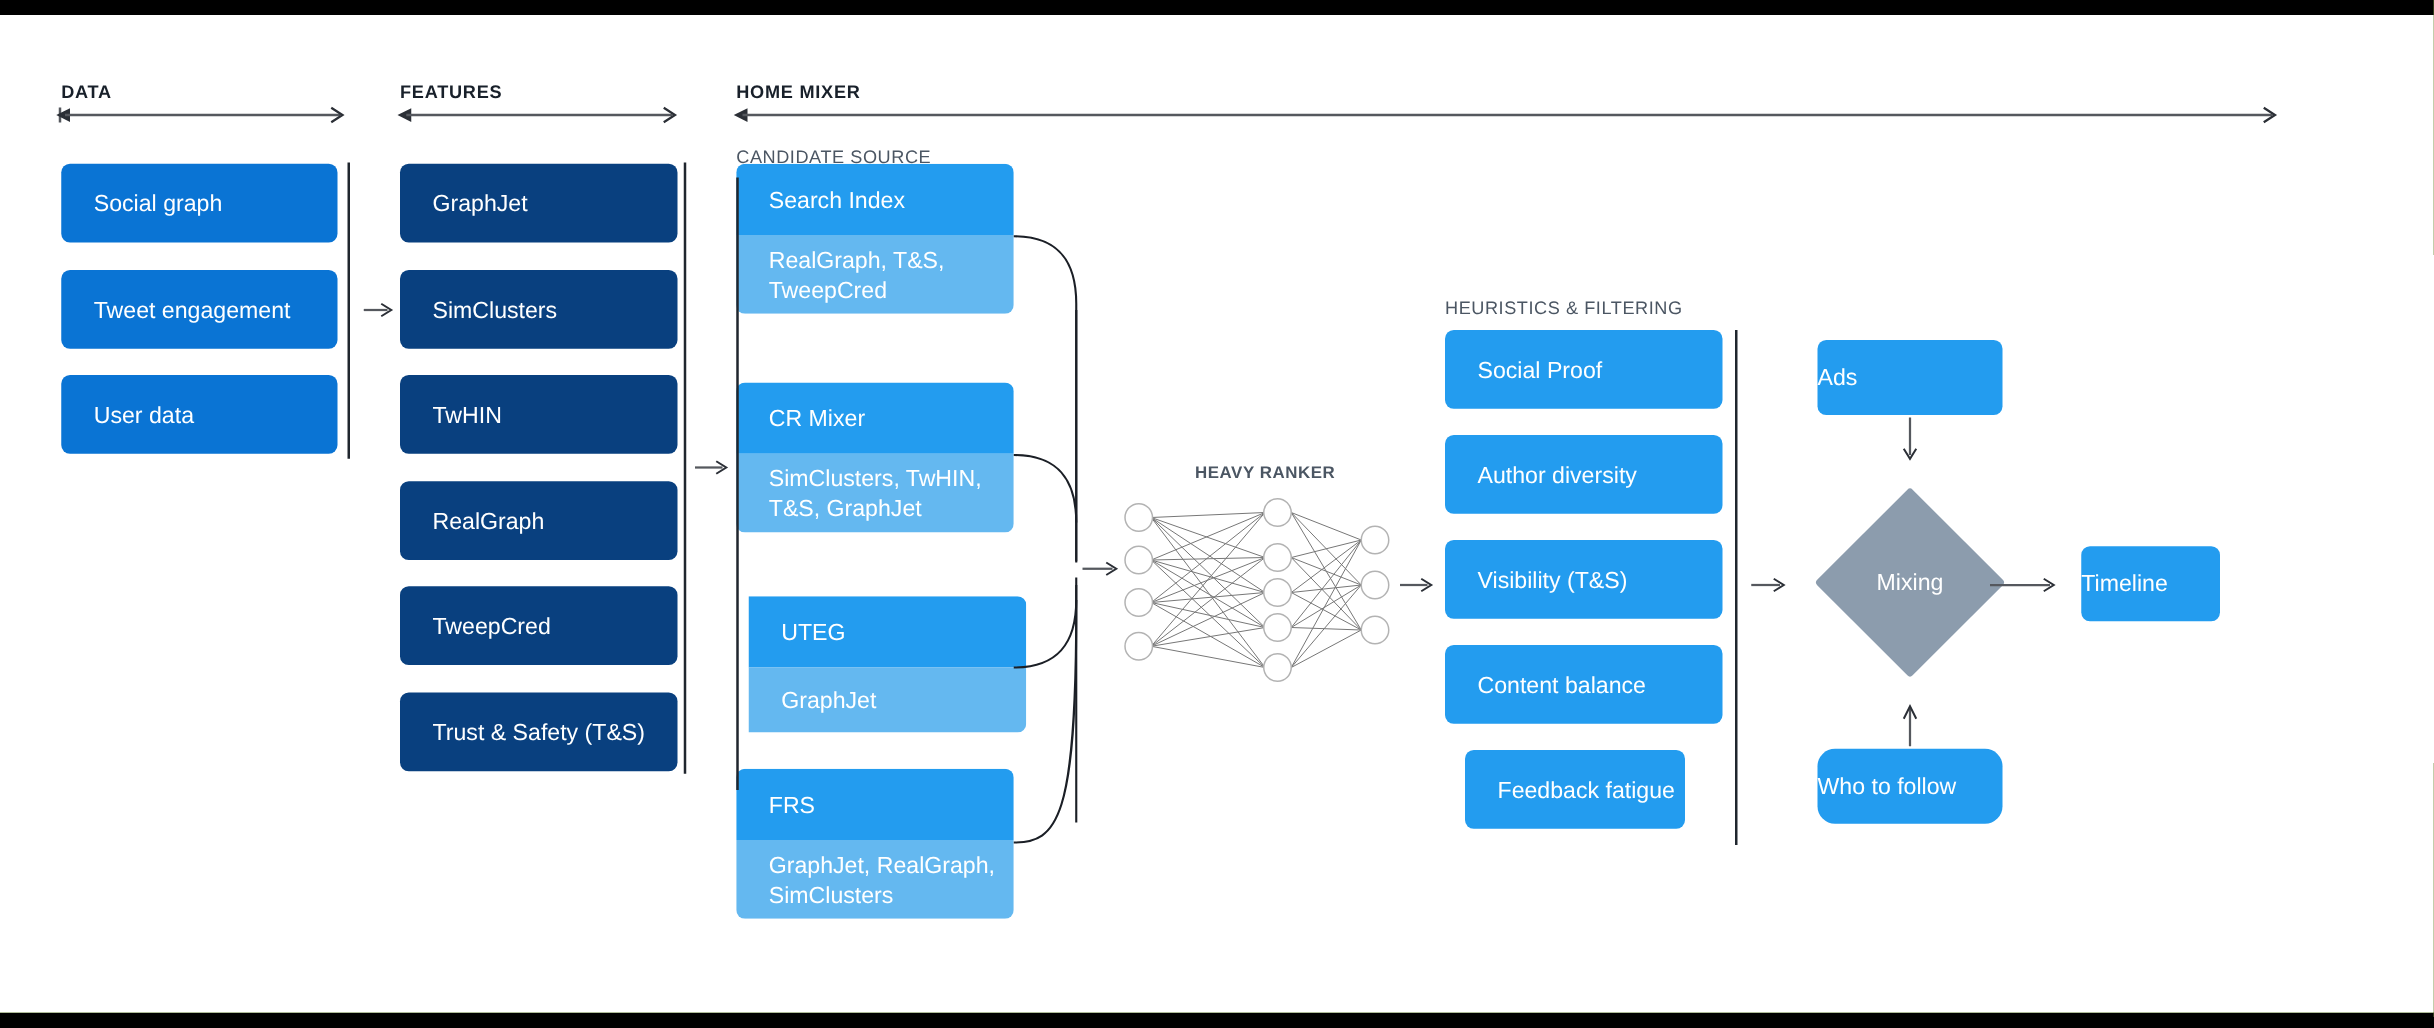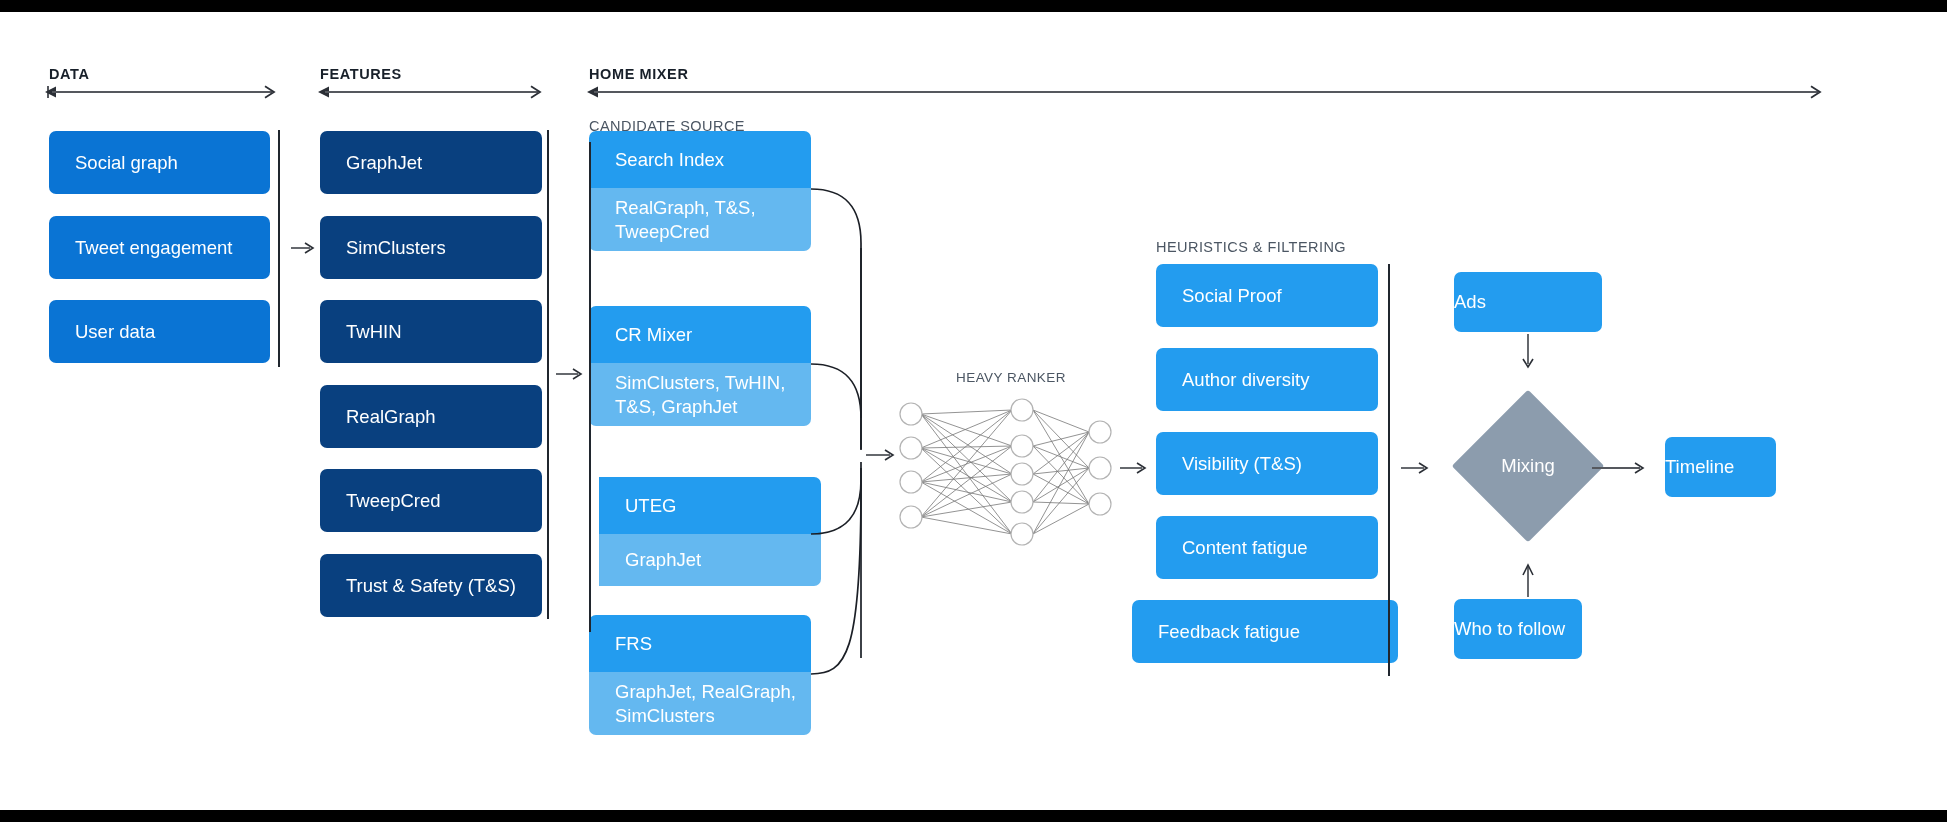--- a/index.html
+++ b/index.html
@@ -159,21 +159,21 @@
   <div class="bar-top"></div>
   <div class="bar-bottom"></div>
 
   <div class="stage">
 
     <div class="sec-head" style="left:49px; top:54px;">DATA</div>
     <div class="sec-head" style="left:320px; top:54px;">FEATURES</div>
     <div class="sec-head" style="left:589px; top:54px;">HOME MIXER</div>
 
     <div class="sub-head" style="left:589px; top:106px;">CANDIDATE SOURCE</div>
-    <div class="sub-head" style="left:956px; top:358px; font-size:13.5px;">HEAVY RANKER</div>
+    <div class="sub-head" style="left:956px; top:358px; font-size:13.5px;font-weight:bold;">HEAVY RANKER</div>
     <div class="sub-head" style="left:1156px; top:227px;">HEURISTICS &amp; FILTERING</div>
 
     <div class="box bright" style="left:49px; top:119px;  width:221px; height:63px;">
       <span>Social graph</span>
     </div>
     <div class="box bright" style="left:49px; top:204px; width:221px; height:63px;">
       <span>Tweet engagement</span>
     </div>
     <div class="box bright" style="left:49px; top:288px; width:221px; height:63px;">
       <span>User data</span>
@@ -224,34 +224,34 @@
     <div class="box sky" style="left:1156px; top:252px; width:222px; height:63px;">
       <span>Social Proof</span>
     </div>
     <div class="box sky" style="left:1156px; top:420px; width:222px; height:63px;">
       <span>Visibility (T&amp;S)</span>
     </div>
     <div class="box sky" style="left:1156px; top:336px; width:222px; height:63px;">
       <span>Author diversity</span>
     </div>
     <div class="box sky" style="left:1156px; top:504px; width:222px; height:63px;">
-      <span>Content fatigue</span>
-    </div>
-    <div class="box sky" style="left:1132px; top:588px; width:266px; height:63px;">
+      <span>Content balance</span>
+    </div>
+    <div class="box sky" style="left:1172px; top:588px; width:176px; height:63px;">
       <span>Feedback fatigue</span>
     </div>
 
     <div class="box sky centered" style="left:1454px; top:260px; width:148px; height:60px;">
       <span>Ads</span>
     </div>
 
     <div class="diamond" style="left:1474px; top:400px; width:108px; height:108px;"></div>
     <div class="diamond-label" style="left:1454px; top:435px; width:148px; height:38px;">Mixing</div>
 
-    <div class="box sky centered" style="left:1454px; top:587px; width:128px; height:60px;">
+    <div class="box sky centered" style="left:1454px; top:587px; width:148px; height:60px;border-radius:14px;">
       <span>Who to follow</span>
     </div>
 
     <div class="box sky centered" style="left:1665px; top:425px; width:111px; height:60px;">
       <span>Timeline</span>
     </div>
 
     <div class="vrule" style="left:278px; top:118px; height:237px;"></div>
     <div class="vrule" style="left:547px; top:118px; height:489px;"></div>
     <div class="vrule" style="left:589px; top:130px; height:490px;"></div>

